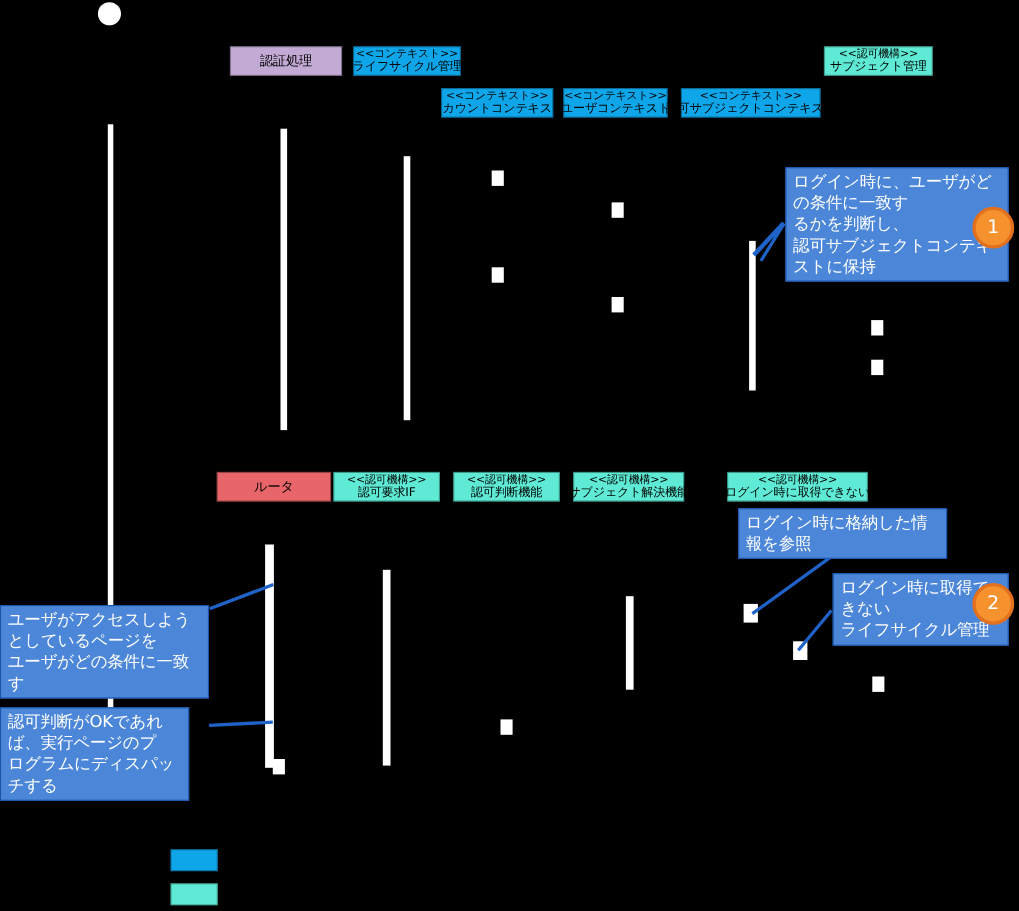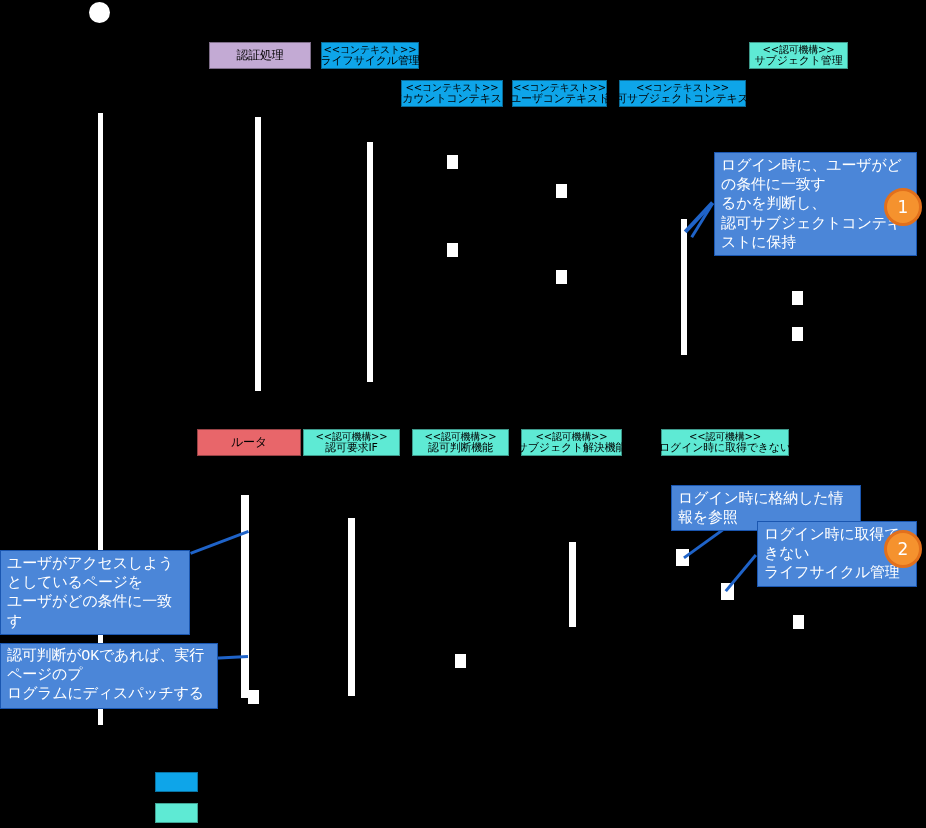--- a/index.html
+++ b/index.html
@@ -182,23 +182,23 @@
       <div class="leader" style="left:714px; top:204px; width:39.96248240537617px; height:3px; transform:rotate(121.70142966950573deg);"></div>
       <div class="leader" style="left:190px; top:552px; width:62.03224967708329px; height:3px; transform:rotate(-20.772254682045833deg);"></div>
       <div class="leader" style="left:190px; top:658px; width:58.077534382926416px; height:3px; transform:rotate(-2.96093613416375deg);"></div>
       <div class="leader" style="left:757px; top:507px; width:88.81441324469807px; height:3px; transform:rotate(144.1623470457217deg);"></div>
       <div class="leader" style="left:757px; top:556px; width:46.861498055439924px; height:3px; transform:rotate(129.8055710922652deg);"></div>
       <div class="note" style="left:714px; top:152px; width:203px; min-height:56px;">ログイン時に、ユーザがどの条件に一致す
 るかを判断し、
 認可サブジェクトコンテキストに保持</div>
       <div class="note" style="left:0px; top:550px; width:190px; min-height:38px;">ユーザがアクセスしようとしているページを
 ユーザがどの条件に一致す</div>
-      <div class="note" style="left:0px; top:643px; width:218px; min-height:38px;font-family:Liberation Mono, monospace;">認可判断がOKであれば、実行ページのプ
+      <div class="note" style="left:0px; top:643px; width:172px; min-height:38px;">認可判断がOKであれば、実行ページのプ
 ログラムにディスパッチする</div>
-      <div class="note" style="left:671px; top:485px; width:190px; min-height:22px;">ログイン時に格納した情報を参照</div>
+      <div class="note" style="left:671px; top:462px; width:190px; min-height:22px;">ログイン時に格納した情報を参照</div>
       <div class="note" style="left:757px; top:521px; width:160px; min-height:38px;">ログイン時に取得できない
 ライフサイクル管理</div>
       <div class="badge" style="left:884px; top:188px;">1</div>
       <div class="badge" style="left:884px; top:530px;">2</div>
       <div class="legend-swatch c-green" style="left:155px; top:772px;"></div>
       <span class="legend-label" style="left:207px; top:776px;"></span>
       <div class="legend-swatch c-yellow" style="left:155px; top:803px;"></div>
       <span class="legend-label" style="left:207px; top:807px;"></span>
     </div>
 

